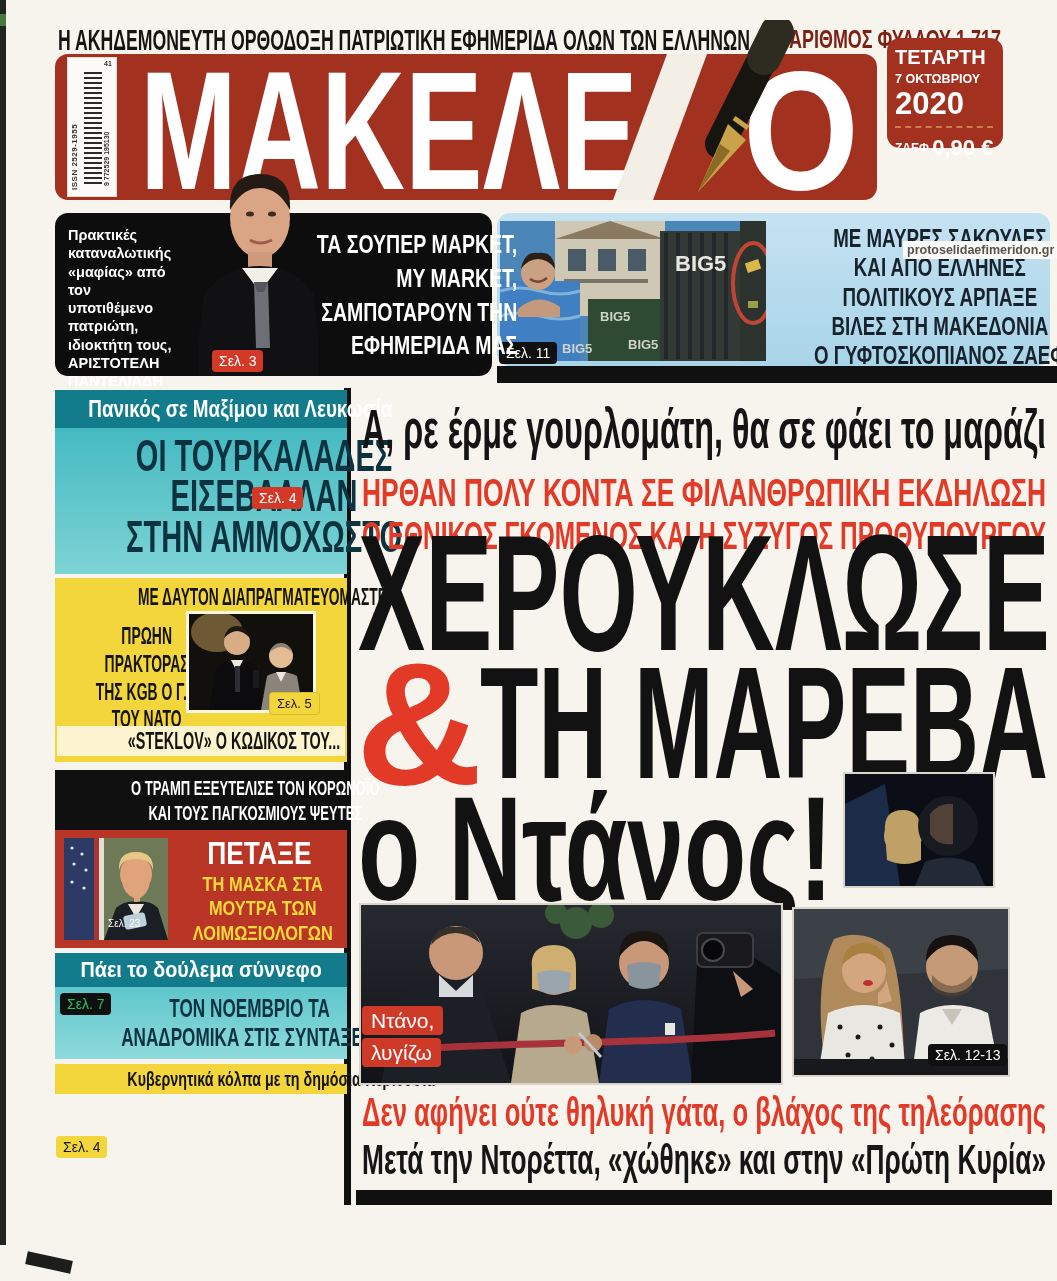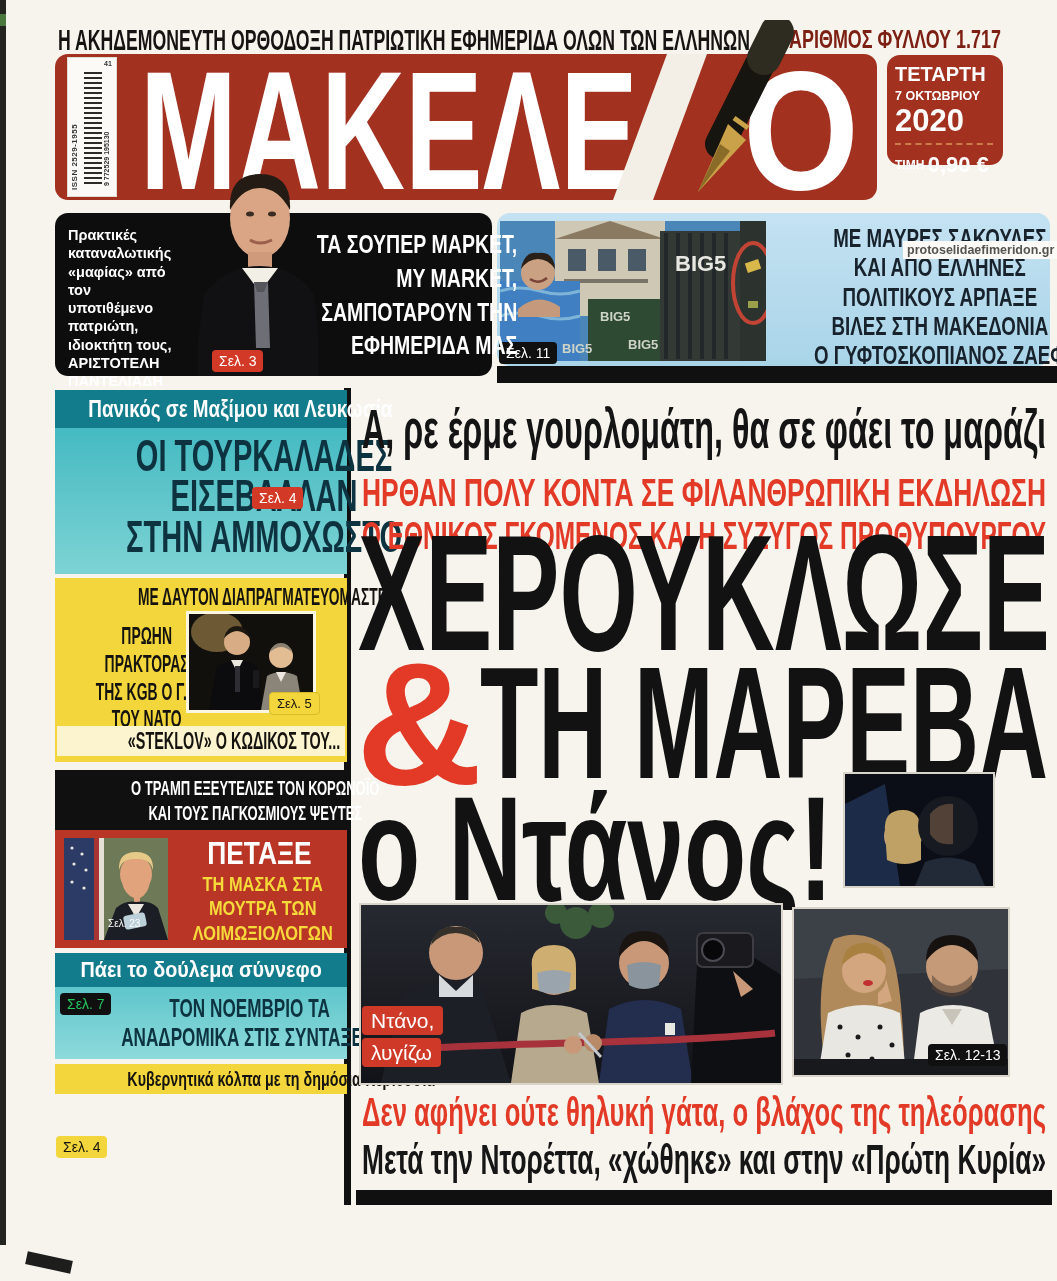--- a/index.html
+++ b/index.html
@@ -50,27 +50,27 @@
   </div>
 
   <svg class="abs" style="left:668px;top:20px;" width="140" height="185" viewBox="0 0 140 185">
     <line x1="106" y1="16" x2="52" y2="124" stroke="#17150f" stroke-width="30" stroke-linecap="round"></line>
     <line x1="109" y1="12" x2="96" y2="38" stroke="#2e2b20" stroke-width="34" stroke-linecap="round"></line>
     <polygon points="60,104 78,120 30,172" fill="#caa24a"></polygon>
     <polygon points="52,124 62,131 30,172" fill="#8a6c28"></polygon>
     <line x1="66" y1="98" x2="80" y2="108" stroke="#caa24a" stroke-width="5"></line>
   </svg>
 
-  <div class="box" style="left:887px;top:55px;width:116px;height:110px;background:#a23120;color:#fff;">
+  <div class="box" style="left:887px;top:38px;width:116px;height:110px;background:#a23120;color:#fff;">
     <div class="abs" style="left:8px;top:8px;font-size:20px;font-weight:bold;letter-spacing:0px;">ΤΕΤΑΡΤΗ</div>
     <div class="abs" style="left:8px;top:34px;font-size:12.5px;font-weight:bold;">7 ΟΚΤΩΒΡΙΟΥ</div>
     <div class="abs" style="left:8px;top:48px;font-size:31px;font-weight:bold;">2020</div>
     <div class="abs" style="left:8px;top:88px;width:98px;border-top:2px dashed #cd7c4c;"></div>
     <div class="abs" style="left:8px;top:97px;font-size:12px;font-weight:bold;">
-      <span>ΤΙΜΗ</span>
+      <span>ΖΑΕΦ</span>
       <span style="font-size:22px;vertical-align:-3px;">0,90 €</span>
     </div>
   </div>
 
   <div class="box" style="left:55px;top:213px;width:437px;height:163px;background:#0d0d0d;"></div>
   <div class="abs" style="left:68px;top:226px;width:112px;color:#fff;font-size:14.5px;font-weight:bold;line-height:1.26;z-index:3;">Πρακτικές καταναλωτικής «μαφίας» από τον υποτιθέμενο πατριώτη, ιδιοκτήτη τους, ΑΡΙΣΤΟΤΕΛΗ ΠΑΝΤΕΛΙΑΔΗ</div>
 
   <svg class="abs" style="left:198px;top:166px;z-index:2;" width="120" height="210" viewBox="0 0 120 210">
     <ellipse cx="62" cy="52" rx="30" ry="40" fill="#d9a585"></ellipse>
     <path d="M32,44 Q30,8 62,8 Q94,8 92,44 Q80,22 62,22 Q44,22 32,44Z" fill="#241c14"></path>

